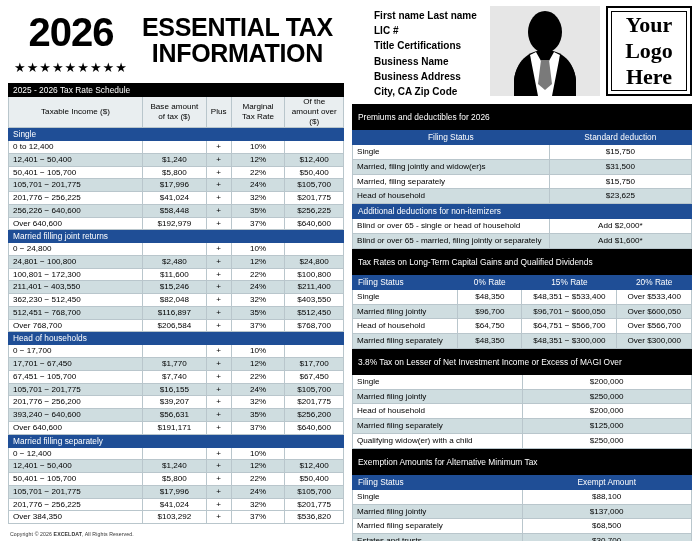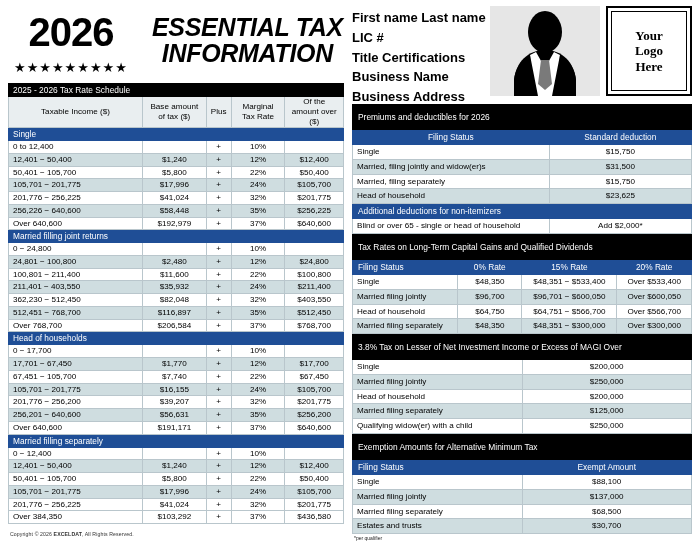--- a/index.html
+++ b/index.html
@@ -48,23 +48,22 @@
     line-height: 1;
     font-family: "Liberation Sans", sans-serif;
   }
   .stars {
     font-size: 13px;
     letter-spacing: 1px;
     line-height: 1;
     margin-top: 9px;
   }
   .title-block {
-    margin-left: 24px;
+    margin-left: 14px;
     padding-top: 6px;
-    font-style: italic;
   }
   .title-line {
     font-size: 25px;
     font-weight: 700;
     line-height: 1.05;
     letter-spacing: -0.3px;
     text-align: center;
   }
 
   
@@ -131,25 +130,26 @@
     display: flex;
     flex-direction: column;
     padding-left: 8px;
   }
   .contact-row {
     display: flex;
     height: 98px;
     align-items: flex-start;
   }
   .contact-info {
-    font-size: 13px;
+    font-size: 10px;
     font-weight: 700;
     line-height: 1.52;
     flex: 1;
     padding-top: 2px;
+    margin-left: 22px;
   }
   .contact-gap { height: 8px; }
   .headshot {
     width: 110px; height: 90px;
     background: #e6e6e6;
     position: relative;
     overflow: hidden;
     flex: 0 0 110px;
     margin-right: 6px;
   }
@@ -161,21 +161,21 @@
   }
   .logo-inner {
     width: 100%; height: 100%;
     border: 1px solid #000;
     display: flex;
     flex-direction: column;
     align-items: center;
     justify-content: center;
     font-family: "Liberation Serif", serif;
     font-weight: 700;
-    font-size: 13px;
+    font-size: 22px;
     line-height: 1.18;
   }
   .sp { height: 7px; }
   .footnote {
     font-size: 5px;
     color: #222;
     padding-left: 2px;
     margin-top: 1px;
   }
   .disclaimer {
@@ -290,29 +290,29 @@
             <td class="c"></td>
           </tr>
           <tr class="alt">
             <td class="l">24,801 − 100,800</td>
             <td class="c">$2,480</td>
             <td class="c">+</td>
             <td class="c">12%</td>
             <td class="c">$24,800</td>
           </tr>
           <tr class="wht">
-            <td class="l">100,801 − 211,400</td>
+            <td class="l">100,801 − 172,300</td>
             <td class="c">$11,600</td>
             <td class="c">+</td>
             <td class="c">22%</td>
             <td class="c">$100,800</td>
           </tr>
           <tr class="alt">
             <td class="l">211,401 − 403,550</td>
-            <td class="c">$35,932</td>
+            <td class="c">$15,246</td>
             <td class="c">+</td>
             <td class="c">24%</td>
             <td class="c">$211,400</td>
           </tr>
           <tr class="wht">
             <td class="l">362,230 − 512,450</td>
             <td class="c">$82,048</td>
             <td class="c">+</td>
             <td class="c">32%</td>
             <td class="c">$403,550</td>
@@ -363,21 +363,21 @@
             <td class="c">$105,700</td>
           </tr>
           <tr class="wht">
             <td class="l">201,776 − 256,200</td>
             <td class="c">$39,207</td>
             <td class="c">+</td>
             <td class="c">32%</td>
             <td class="c">$201,775</td>
           </tr>
           <tr class="alt">
-            <td class="l">256,201 − 640,600</td>
+            <td class="l">393,240 − 640,600</td>
             <td class="c">$56,631</td>
             <td class="c">+</td>
             <td class="c">35%</td>
             <td class="c">$256,200</td>
           </tr>
           <tr class="wht">
             <td class="l">Over 640,600</td>
             <td class="c">$191,171</td>
             <td class="c">+</td>
             <td class="c">37%</td>
@@ -419,21 +419,21 @@
             <td class="c">$41,024</td>
             <td class="c">+</td>
             <td class="c">32%</td>
             <td class="c">$201,775</td>
           </tr>
           <tr class="wht">
             <td class="l">Over 384,350</td>
             <td class="c">$103,292</td>
             <td class="c">+</td>
             <td class="c">37%</td>
-            <td class="c">$436,580</td>
+            <td class="c">$536,820</td>
           </tr>
         </tbody>
 
     </table>
 
     <div class="copyright">
       <span>Copyright © 2026 </span><b>EXCELDAT</b><span>, All Rights Reserved.</span>
     </div>
   </div>
 
@@ -510,20 +510,24 @@
         <tbody>
           <tr class="bluebar">
           <td colspan="2">Additional deductions for non-itemizers</td>
         </tr>
         </tbody>
         <tbody id="premiums-sub-body">
           <tr class="wht">
             <td class="l">Blind or over 65 - single or head of household</td>
             <td class="c">Add $2,000*</td>
           </tr>
+          <tr class="alt">
+            <td class="l">Blind or over 65 - married, filing jointly or separately</td>
+            <td class="c">Add $1,600*</td>
+          </tr>
         </tbody>
 
     </table>
 
     <div class="sp"></div>
 
     <table class="tbl">
       <colgroup>
           <col style="width:31%">
           <col style="width:19%">

